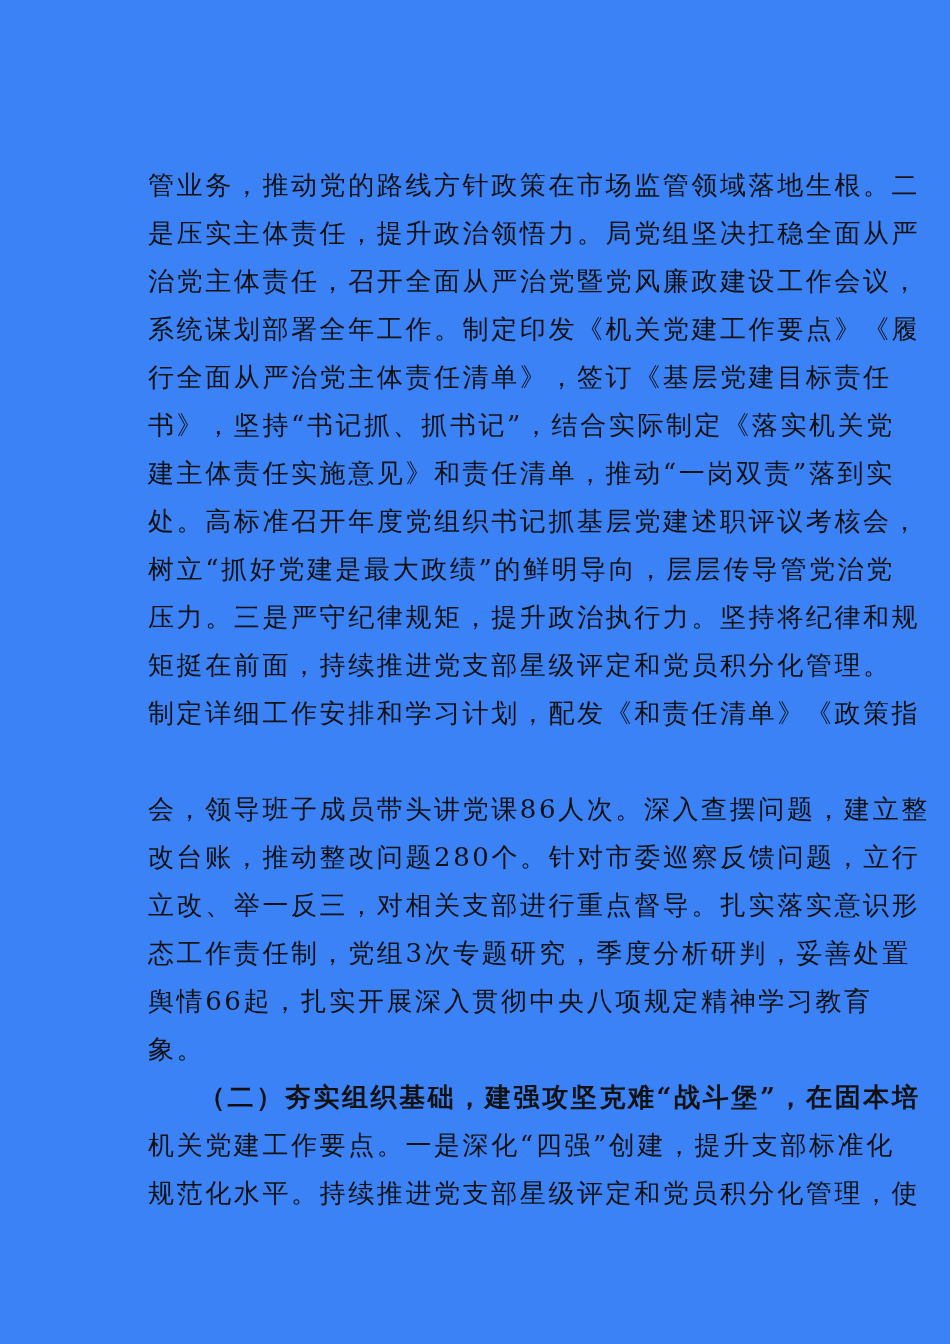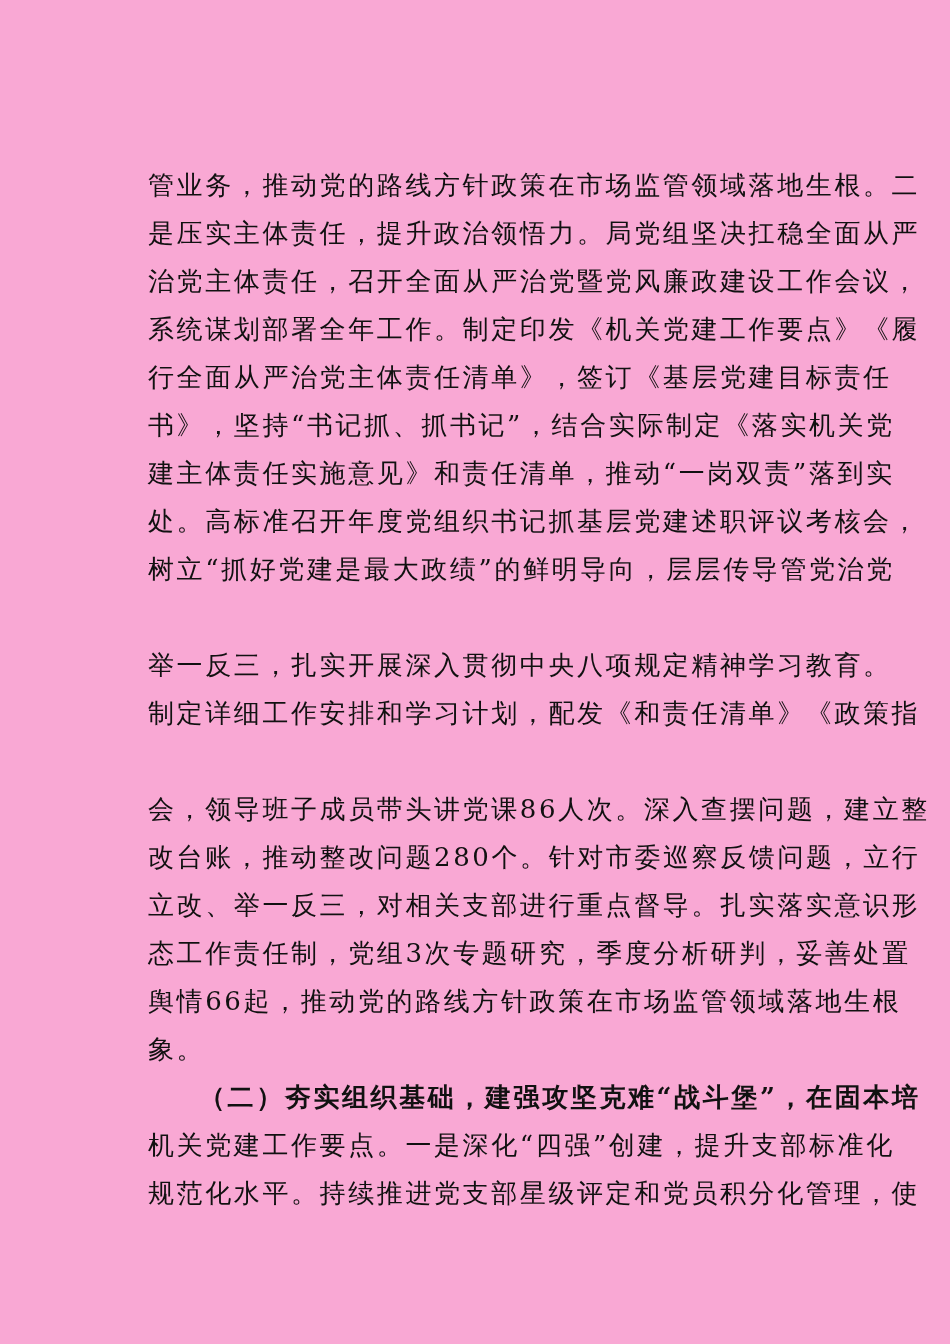--- a/index.html
+++ b/index.html
@@ -1,18 +1,18 @@
 <!DOCTYPE html>
 <html><head>
 <meta charset="utf-8">
 <style>
   html, body { margin: 0; padding: 0; background: #ffffff; }
   body { width: 950px; height: 1344px; position: relative; overflow: hidden; }
   .page {
-    position: absolute; left: 0; top: 0; width: 950px; height: 1344px; background: #f9a8d4;
+    position: absolute; left: 0; top: 0; width: 950px; height: 1344px; background: #3b82f6;
   }
   .line {
     position: absolute;
     left: 148px;
     width: 680px;
     font-family: "DejaVu Serif", "Liberation Serif", serif;
     font-size: 26px;
     line-height: 34px;
     color: #111;
     white-space: nowrap;
@@ -27,25 +27,26 @@
 <div class="page">
   <div class="line" style="top:168px">管业务，推动党的路线方针政策在市场监管领域落地生根。二</div>
   <div class="line" style="top:216px">是压实主体责任，提升政治领悟力。局党组坚决扛稳全面从严</div>
   <div class="line" style="top:264px">治党主体责任，召开全面从严治党暨党风廉政建设工作会议，</div>
   <div class="line" style="top:312px">系统谋划部署全年工作。制定印发《机关党建工作要点》《履</div>
   <div class="line" style="top:360px">行全面从严治党主体责任清单》，签订《基层党建目标责任</div>
   <div class="line" style="top:408px">书》，坚持“书记抓、抓书记”，结合实际制定《落实机关党</div>
   <div class="line" style="top:456px">建主体责任实施意见》和责任清单，推动“一岗双责”落到实</div>
   <div class="line" style="top:504px">处。高标准召开年度党组织书记抓基层党建述职评议考核会，</div>
   <div class="line" style="top:552px">树立“抓好党建是最大政绩”的鲜明导向，层层传导管党治党</div>
-  <div class="line" style="top:648px">举一反三，扎实开展深入贯彻中央八项规定精神学习教育。</div>
+  <div class="line" style="top:600px">压力。三是严守纪律规矩，提升政治执行力。坚持将纪律和规</div>
+  <div class="line" style="top:648px">矩挺在前面，持续推进党支部星级评定和党员积分化管理。</div>
   <div class="line" style="top:696px">制定详细工作安排和学习计划，配发《和责任清单》《政策指</div>
   <div class="line" style="top:792px">会，领导班子成员带头讲党课86人次。深入查摆问题，建立整</div>
   <div class="line" style="top:840px">改台账，推动整改问题280个。针对市委巡察反馈问题，立行</div>
   <div class="line" style="top:888px">立改、举一反三，对相关支部进行重点督导。扎实落实意识形</div>
   <div class="line" style="top:936px">态工作责任制，党组3次专题研究，季度分析研判，妥善处置</div>
-  <div class="line" style="top:984px">舆情66起，推动党的路线方针政策在市场监管领域落地生根</div>
+  <div class="line" style="top:984px">舆情66起，扎实开展深入贯彻中央八项规定精神学习教育</div>
   <div class="line" style="top:1032px">象。</div>
 
   <div class="line indent heading" style="top:1080px; left:160px">（二）夯实组织基础，建强攻坚克难“战斗堡”，在固本培</div>
   <div class="line" style="top:1128px">机关党建工作要点。一是深化“四强”创建，提升支部标准化</div>
   <div class="line" style="top:1176px">规范化水平。持续推进党支部星级评定和党员积分化管理，使</div>
 </div>
 
 </body></html>

